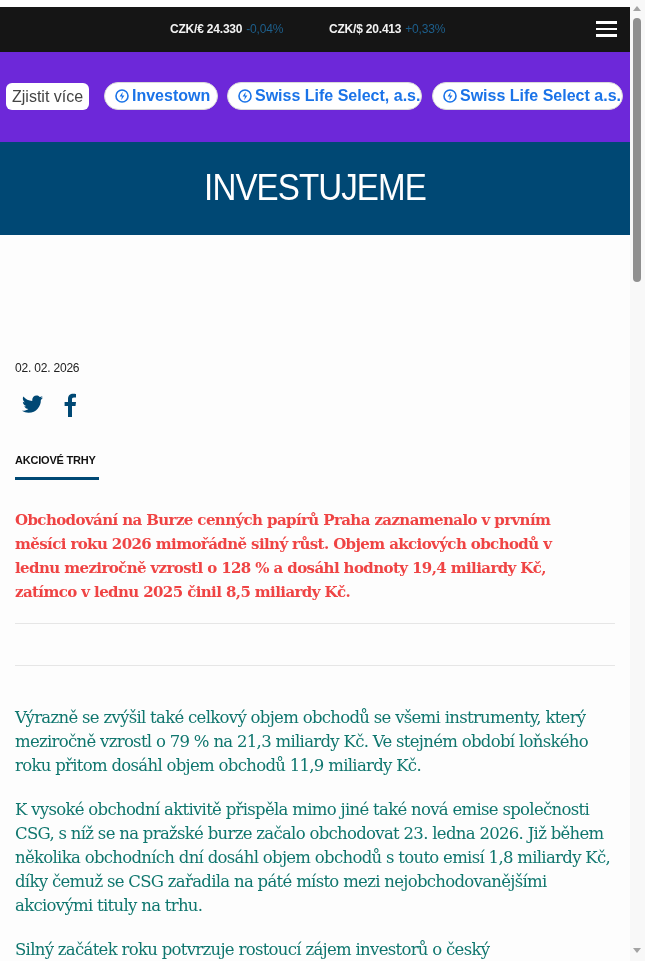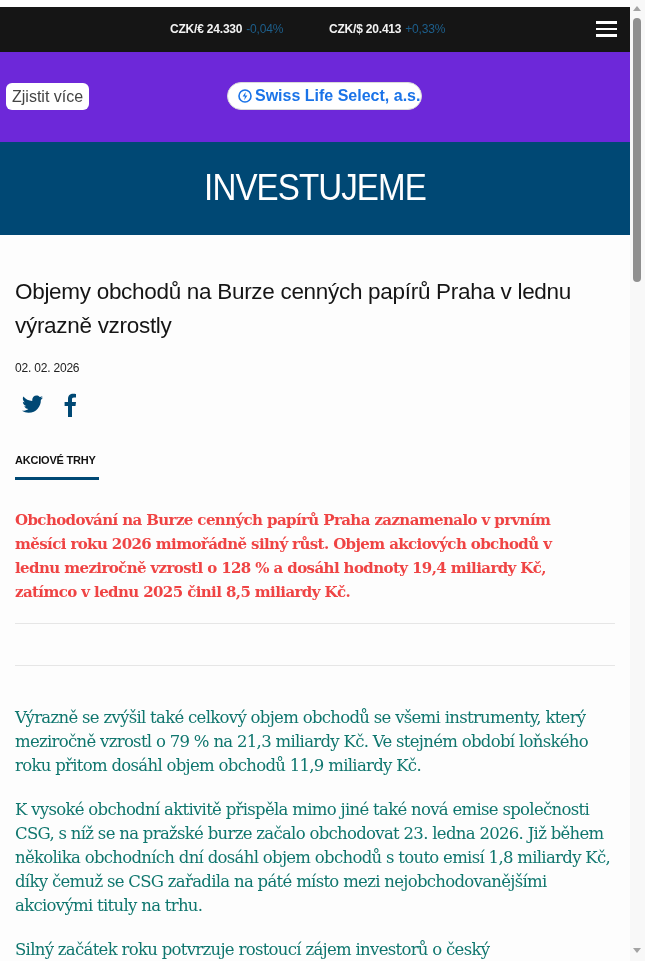--- a/index.html
+++ b/index.html
@@ -74,34 +74,47 @@
     <div class="hamburger">
       <span></span>
       <span></span>
       <span></span>
     </div>
   </div>
 
   <div class="chips">
     <div class="learn-more">Zjistit více</div>
 
+    <div class="chip chip-1">
+      <svg class="bolt" viewBox="0 0 14 14">
+          <circle cx="7" cy="7" r="6" fill="none" stroke="#1a73e8" stroke-width="1.6"></circle>
+          <path d="M7.8 2.8 L4.6 7.6 H6.9 L6.2 11.2 L9.4 6.4 H7.1 Z" fill="#1a73e8"></path>
+        </svg>
+      <span>Investown</span>
+    </div>
     <div class="chip chip-2">
       <svg class="bolt" viewBox="0 0 14 14">
           <circle cx="7" cy="7" r="6" fill="none" stroke="#1a73e8" stroke-width="1.6"></circle>
           <path d="M7.8 2.8 L4.6 7.6 H6.9 L6.2 11.2 L9.4 6.4 H7.1 Z" fill="#1a73e8"></path>
         </svg>
       <span>Swiss Life Select, a.s.</span>
     </div>
+    <div class="chip chip-3">
+      <svg class="bolt" viewBox="0 0 14 14">
+          <circle cx="7" cy="7" r="6" fill="none" stroke="#1a73e8" stroke-width="1.6"></circle>
+          <path d="M7.8 2.8 L4.6 7.6 H6.9 L6.2 11.2 L9.4 6.4 H7.1 Z" fill="#1a73e8"></path>
+        </svg>
+      <span>Swiss Life Select a.s.</span>
+    </div>
   </div>
 
   <div class="banner">
     <div class="logo">INVESTUJEME</div>
   </div>
 
-  <h1 class="title">Objemy obchodů na Burze cenných papírů Praha v lednu výrazně vzrostly</h1>
   <div class="date">02. 02. 2026</div>
 
   <svg class="share share-tw" viewBox="0 0 24 20">
     <path d="M23 2.3c-.8.4-1.7.6-2.6.7.9-.6 1.6-1.4 2-2.5-.9.5-1.9.9-2.9 1.1C18.6.7 17.4.2 16.2.2c-2.5 0-4.5 2-4.5 4.5 0 .4 0 .7.1 1C8 5.5 4.7 3.7 2.5 1 2.1 1.7 1.9 2.5 1.9 3.3c0 1.6.8 2.9 2 3.8-.7 0-1.4-.2-2-.6v.1c0 2.2 1.6 4 3.6 4.4-.4.1-.8.2-1.2.2-.3 0-.6 0-.8-.1.6 1.8 2.2 3.1 4.2 3.1-1.5 1.2-3.5 1.9-5.6 1.9H1c2 1.3 4.4 2 6.9 2 8.3 0 12.8-6.9 12.8-12.8v-.6c.9-.6 1.7-1.4 2.3-2.4z" fill="#004874"></path>
   </svg>
   <svg class="share share-fb" viewBox="0 0 12 24">
     <path d="M8 24V13h3.5l.5-4H8V6.6c0-1.2.3-2 2-2h2.1V1C11.7 1 10.5.8 9.1.8 6.1.8 4 2.6 4 6v3H.6v4H4v11z" fill="#004874"></path>
   </svg>
 
   <div class="category">AKCIOVÉ TRHY</div>

